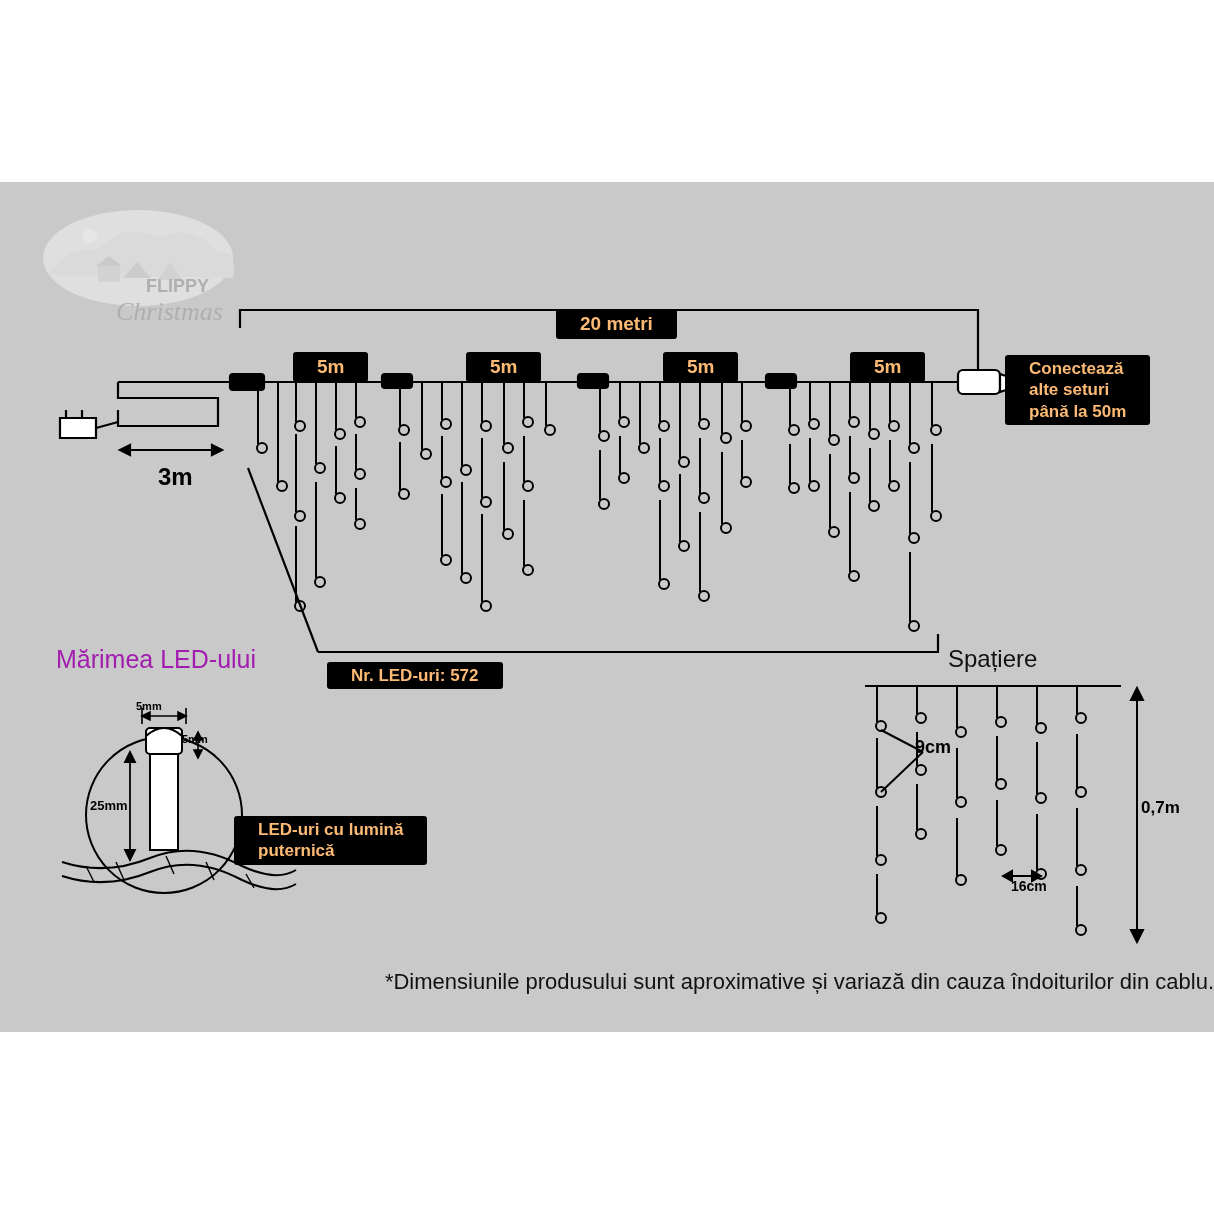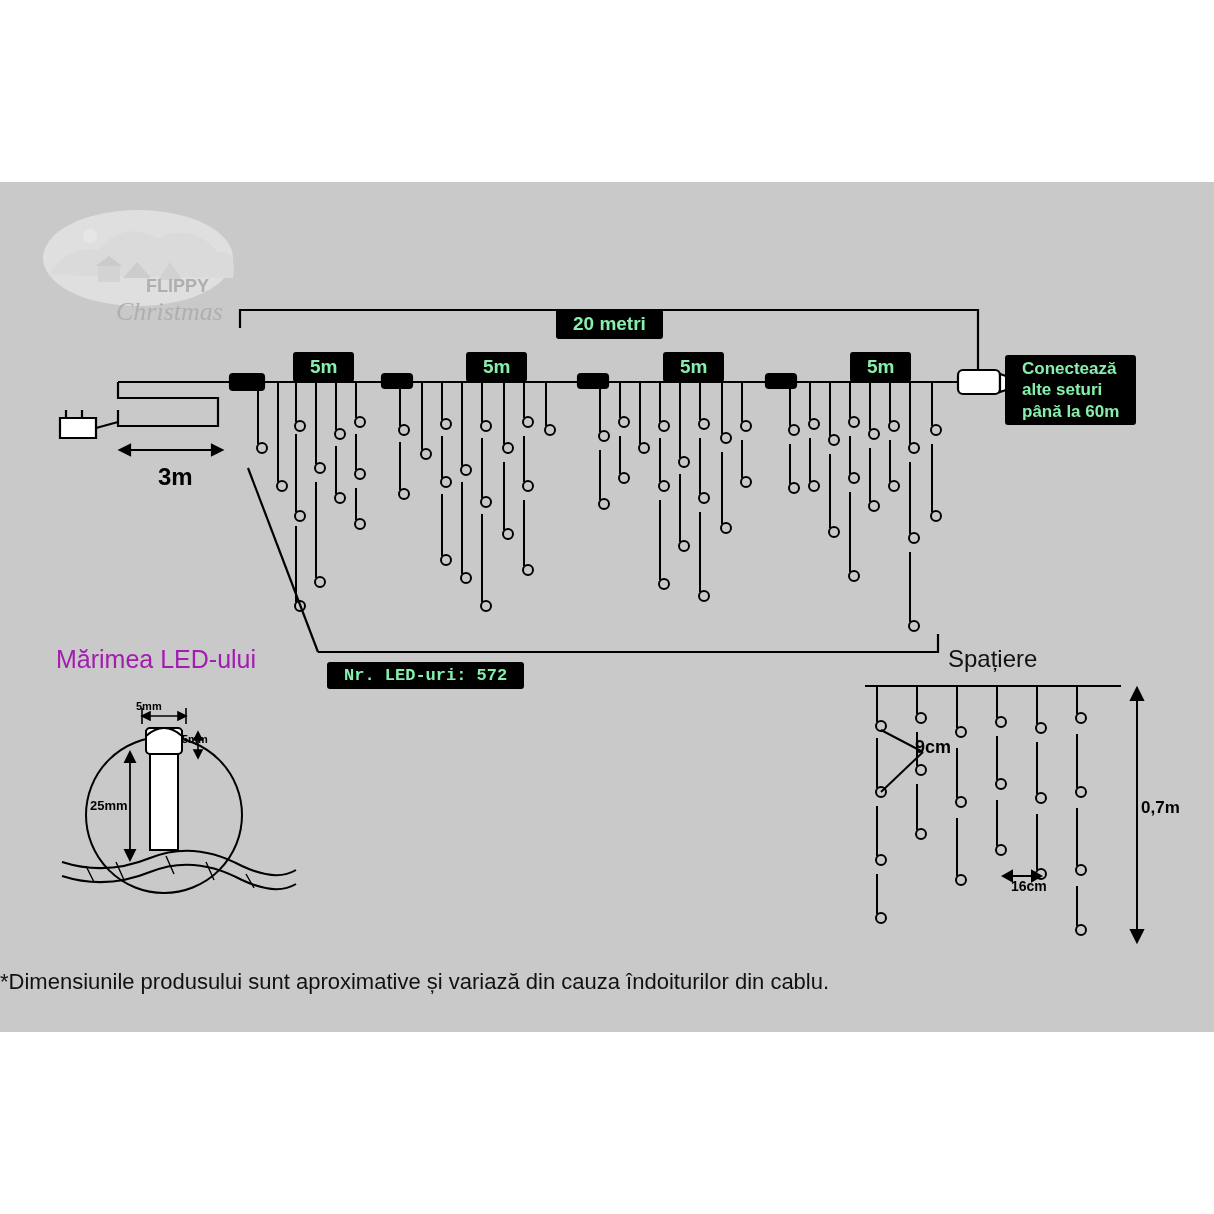--- a/index.html
+++ b/index.html
@@ -1,40 +1,40 @@
 <!DOCTYPE html>
 <html><head>
 <meta charset="utf-8">
 <style>
   html,body{margin:0;padding:0;}
   body{width:1214px;height:1214px;background:#ffffff;font-family:"Liberation Sans",sans-serif;}
   #stage{position:relative;width:1214px;height:1214px;overflow:hidden;}
   #panel{position:absolute;left:0;top:182px;width:1214px;height:850px;background:#c9c9c9;}
   .abs{position:absolute;}
-  .label-box{background:#000;color:#86efac;font-weight:bold;padding:3px 17px;border-radius:3px;line-height:1.25;white-space:nowrap;}
+  .label-box{background:#000;color:#fdba74;font-weight:bold;padding:3px 24px;border-radius:3px;line-height:1.25;white-space:nowrap;}
   .plain{color:#000;}
   #title{left:0;top:228px;width:1214px;text-align:center;font-size:49px;color:#111;letter-spacing:.5px;}
   #l-20metri{left:556px;top:309px;font-size:19px;}
   #l-5m-1{left:293px;top:352px;font-size:19px;}
   #l-5m-2{left:466px;top:352px;font-size:19px;}
   #l-5m-3{left:663px;top:352px;font-size:19px;}
   #l-5m-4{left:850px;top:352px;font-size:19px;}
   #l-conect{left:1005px;top:355px;font-size:17px;text-align:left;}
   #l-3m{left:158px;top:463px;font-size:24px;font-weight:bold;}
-  #l-nrled{left:327px;top:662px;font-size:17px;font-family:Liberation Mono, monospace;}
+  #l-nrled{left:327px;top:662px;font-size:17px;}
   #l-marimea{left:56px;top:645px;font-size:25px;color:#a21caf;}
   #l-5mm-top{left:136px;top:700px;font-size:11px;font-weight:bold;}
   #l-5mm-right{left:182px;top:733px;font-size:11px;font-weight:bold;}
   #l-25mm{left:90px;top:798px;font-size:13px;font-weight:bold;}
   #l-ledlum{left:234px;top:816px;font-size:17px;}
   #l-spatiere{left:948px;top:645px;font-size:24px;color:#111;}
   #l-9cm{left:915px;top:737px;font-size:18px;font-weight:bold;}
   #l-07m{left:1141px;top:798px;font-size:17px;font-weight:bold;}
   #l-16cm{left:1011px;top:878px;font-size:14px;font-weight:bold;}
-  #footnote{left:0;top:969px;width:1214px;text-align:left;font-size:22px;color:#111;}
+  #footnote{left:0;top:969px;width:1214px;text-align:right;font-size:22px;color:#111;}
   #watermark{left:28px;top:200px;width:250px;height:145px;opacity:.55;}
   svg{display:block;}
 </style>
 </head>
 <body>
 
 <div id="stage">
 
   <div id="panel"></div>
 
@@ -319,29 +319,31 @@
   </div>
 
 
   <div class="abs label-box" id="l-20metri">20 metri</div>
   <div class="abs label-box" id="l-5m-1">5m</div>
   <div class="abs label-box" id="l-5m-2">5m</div>
   <div class="abs label-box" id="l-5m-3">5m</div>
   <div class="abs label-box" id="l-5m-4">5m</div>
   <div class="abs label-box" id="l-conect" style="white-space:pre-line;">Conectează
 alte seturi
-până la 60m</div>
+până la 50m</div>
 
   <div class="abs plain" id="l-3m">3m</div>
   <div class="abs label-box" id="l-nrled">Nr. LED-uri: 572</div>
 
   <div class="abs plain" id="l-marimea">Mărimea LED-ului</div>
   <div class="abs plain" id="l-5mm-top">5mm</div>
   <div class="abs plain" id="l-5mm-right">5mm</div>
   <div class="abs plain" id="l-25mm">25mm</div>
+  <div class="abs label-box" id="l-ledlum" style="white-space:pre-line;">LED-uri cu lumină
+puternică</div>
 
   <div class="abs plain" id="l-spatiere">Spațiere</div>
   <div class="abs plain" id="l-9cm">9cm</div>
   <div class="abs plain" id="l-07m">0,7m</div>
   <div class="abs plain" id="l-16cm">16cm</div>
 
   <div class="abs" id="footnote">*Dimensiunile produsului sunt aproximative și variază din cauza îndoiturilor din cablu.</div>
 </div>
 
 </body></html>

